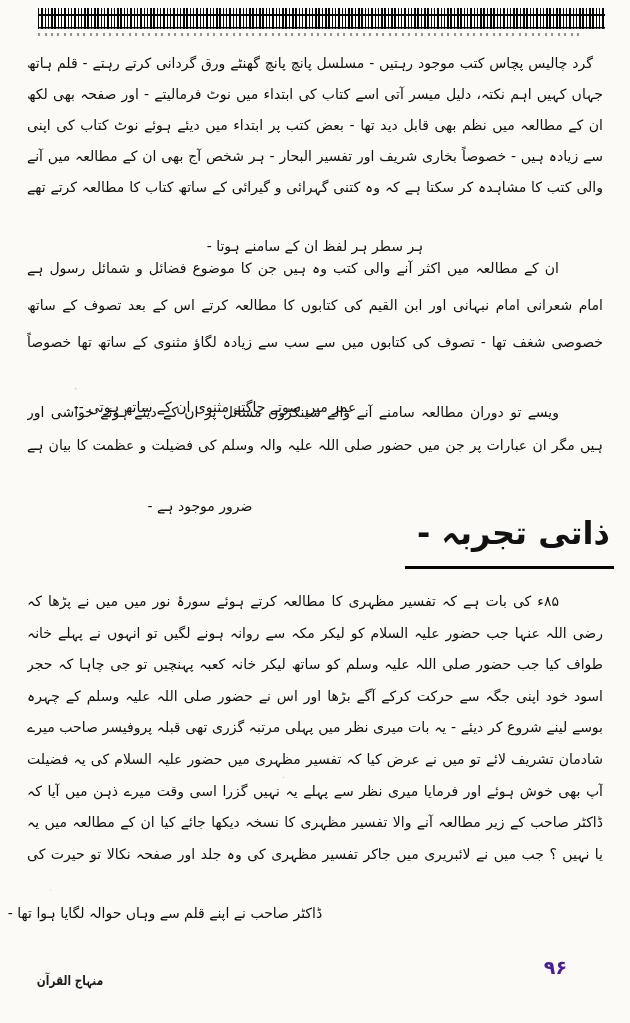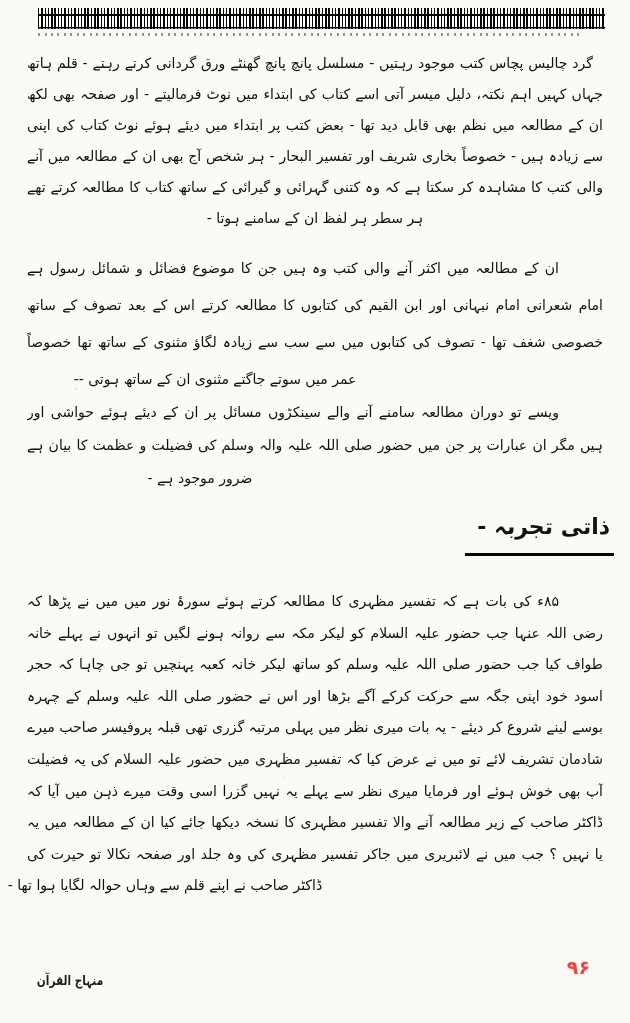--- a/index.html
+++ b/index.html
@@ -50,46 +50,46 @@
     -moz-text-align-last: justify;
     overflow: hidden;
   }
   .p1 { top: 48px; }  .p1 .tline { line-height: 31px; height: 31px; }
   .p2 { top: 250px; } .p2 .tline { line-height: 37px; height: 37px; }
   .p3 { top: 396px; } .p3 .tline { line-height: 33px; height: 33px; }
   .p4 { top: 586px; } .p4 .tline { line-height: 31.6px; height: 31.6px; }
 
   .ind    { padding-right: 44px; }   
   .ind-sm { padding-right: 10px; }
-  .cline  { text-align: center; text-align-last: center; -moz-text-align-last: center; }
+  .cline  { text-align: center; text-align-last: center; margin-top: 28px; -moz-text-align-last: center; }
   .off1   { position: relative; left: -100px; }
   .off2   { position: relative; left: -115px; }
   .off3   { position: relative; left: -150px; }
 
   
   .heading-wrap { position: absolute; top: 514px; right: 16px; direction: rtl; }
   .heading-text {
     display: inline-block;
-    font-size: 22px; font-weight: bold;
+    font-size: 32px; font-weight: bold;
     padding: 0 4px 14px 12px;
     border-bottom: 3px solid #050505;
   }
 
   
   .publisher-logo {
     position: absolute; left: 30px; top: 974px; width: 80px;
     font-size: 10.5px; font-weight: bold;
     direction: rtl; text-align: center;
     color: #1c1c1c; letter-spacing: -0.5px;
     transform: scale(1, 1.25);
     filter: blur(0.3px);
   }
   .page-number {
-    position: absolute; right: 40px; top: 956px;
-    font-size: 19px; font-weight: bold; direction: rtl; color: #ef4444;
+    position: absolute; right: 63px; top: 956px;
+    font-size: 19px; font-weight: bold; direction: rtl; color: #4c1d95;
   }
 </style>
 </head>
 <body>
 
 <div class="ornament">
   <div class="orn-band"></div>
   <div class="orn-dots"></div>
 </div>
 

